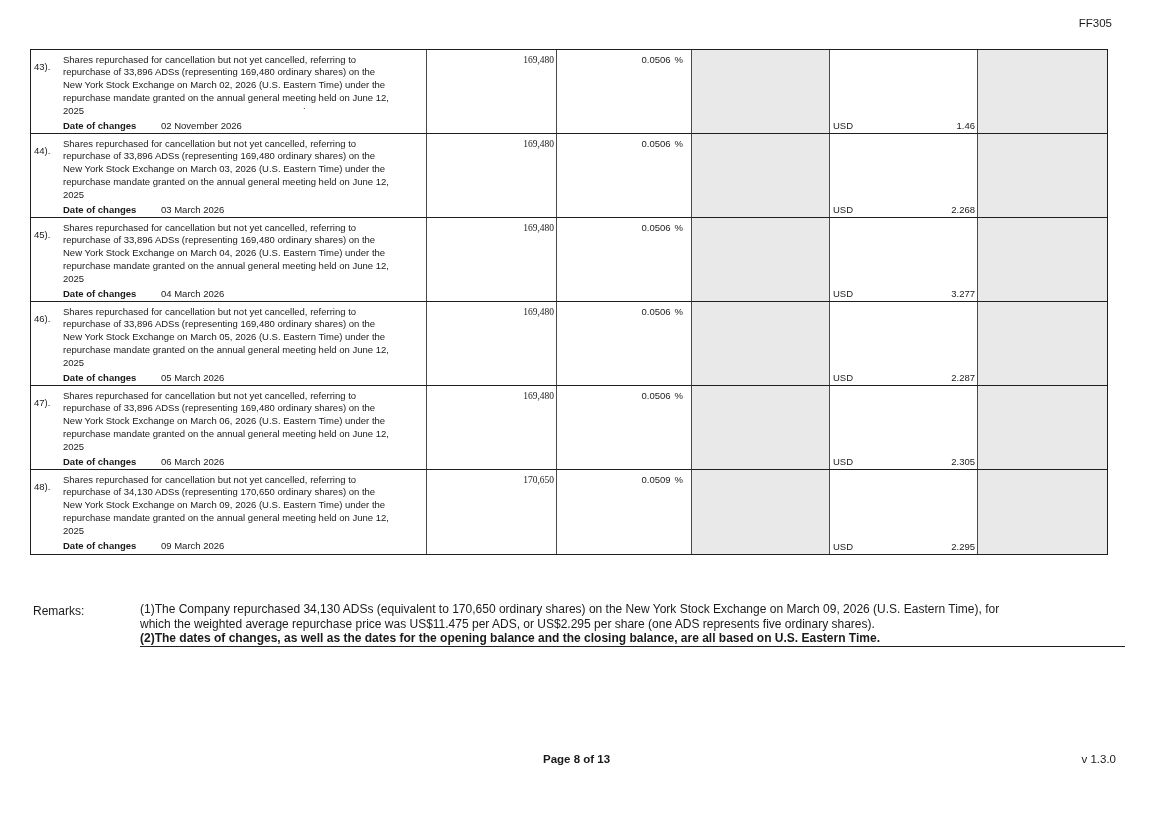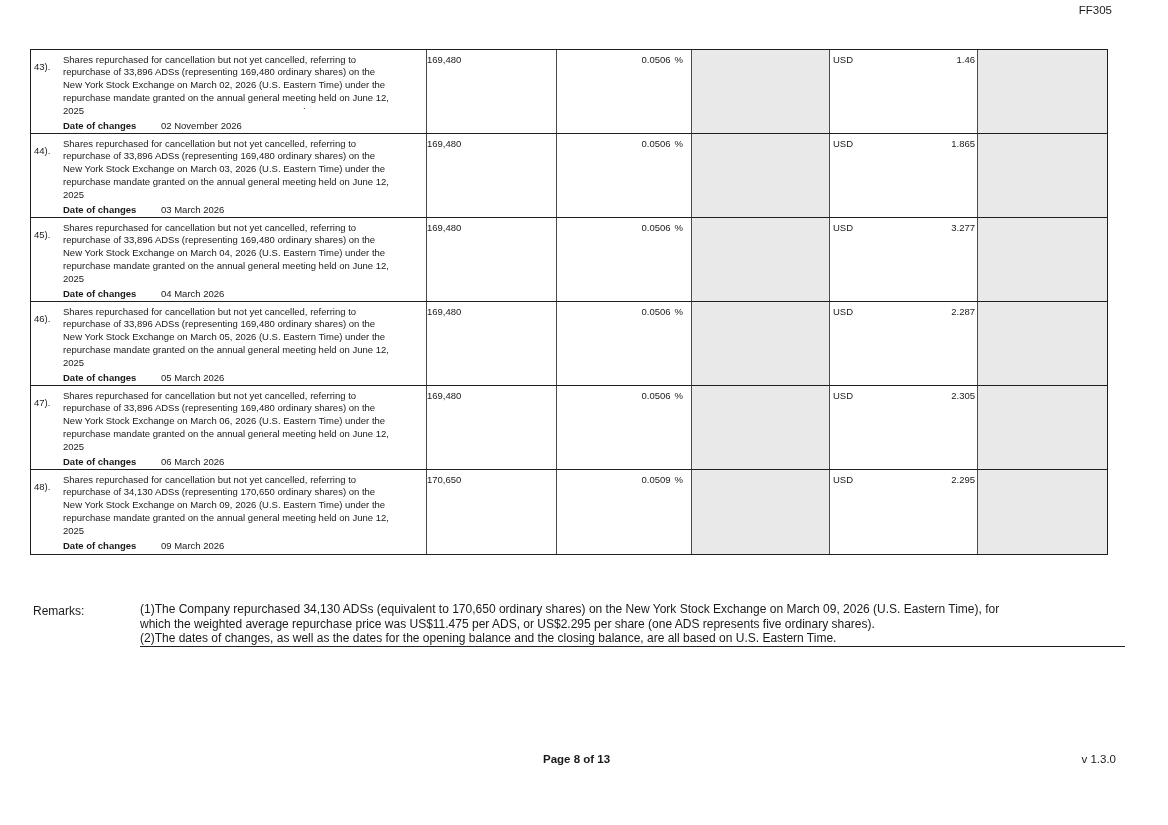--- a/index.html
+++ b/index.html
@@ -5,21 +5,21 @@
   html,body{margin:0;padding:0;background:#ffffff;}
   .page{
     position:relative;
     width:1168px;height:825px;
     background:#ffffff;
     font-family:"Liberation Sans",sans-serif;
     color:#1a1a1a;
     overflow:hidden;
   }
   .form-code{
-    position:absolute;top:4px;right:56px;
+    position:absolute;top:17px;right:56px;
     font-size:11.5px;
   }
   
   .disclosure-table{
     position:absolute;left:30px;top:49px;width:1078px;
     border:1.5px solid #1f1f1f;
     box-sizing:border-box;
     background:#fff;
   }
   .t-row{
@@ -34,35 +34,35 @@
     line-height:12.75px;
     overflow:hidden;
   }
   .cell:not(:last-child){border-right:1px solid #4a4a4a;}
   .c-desc{width:396px;position:relative;padding:3.5px 6px 0 32px;}
   .row-num{position:absolute;left:3px;top:11px;}
   .desc-text{white-space:pre-line;}
   .stray-dot{position:absolute;left:272px;top:50px;}
   .date-row{margin-top:3px;}
   .date-label{font-weight:bold;display:inline-block;width:98px;}
-  .c-shares{width:130px;text-align:left;padding:4px 2px 0 0;}
+  .c-shares{width:130px;text-align:right;padding:4px 2px 0 0;font-family:Liberation Serif, serif;}
   .c-pct{width:135px;text-align:right;padding:4px 8px 0 0;}
   .pct-sign{margin-left:4px;}
   .c-gray{background:#e9e9e9;}
   .c-gray1{width:138px;}
-  .c-usd{width:148px;display:flex;justify-content:space-between;align-items:flex-start;padding:4px 2px 0 3px;}
+  .c-usd{width:148px;display:flex;justify-content:space-between;align-items:flex-end;padding:4px 2px 0 3px;}
   .c-gray2{flex:1;}
   
   .remarks-label{position:absolute;left:33px;top:604px;font-size:12px;}
   .remarks-body{
     position:absolute;left:140px;top:602px;width:985px;
     font-size:12px;line-height:14.5px;
   }
   .note1{white-space:pre-line;}
-  .note2{border-bottom:1.5px solid #1f1f1f;padding-bottom:0.5px;}
+  .note2{border-bottom:1.5px solid #1f1f1f;padding-bottom:0.5px;font-weight:bold;}
   
   .footer-page{position:absolute;left:543px;top:753px;font-size:11.5px;font-weight:bold;}
   .footer-version{position:absolute;right:52px;top:753px;font-size:11.5px;}
 </style>
 </head>
 <body>
 
 <div class="page">
 
   <div class="form-code">FF305</div>
@@ -102,21 +102,21 @@
         <span class="stray-dot"></span>
         <div class="date-row">
           <span class="date-label">Date of changes</span><span class="date-value">03 March 2026</span>
         </div>
       </div>
       <div class="cell c-shares">169,480</div>
       <div class="cell c-pct"><span>0.0506</span><span class="pct-sign">%</span></div>
       <div class="cell c-gray c-gray1"></div>
       <div class="cell c-usd">
         <span>USD</span>
-        <span>1.865</span>
+        <span>2.268</span>
       </div>
       <div class="cell c-gray c-gray2"></div>
     </div>
 
     <div class="t-row">
       <div class="cell c-desc">
         <span class="row-num">45).</span>
         <div class="desc-text">Shares repurchased for cancellation but not yet cancelled, referring to
 repurchase of 33,896 ADSs (representing 169,480 ordinary shares) on the
 New York Stock Exchange on March 04, 2026 (U.S. Eastern Time) under the

